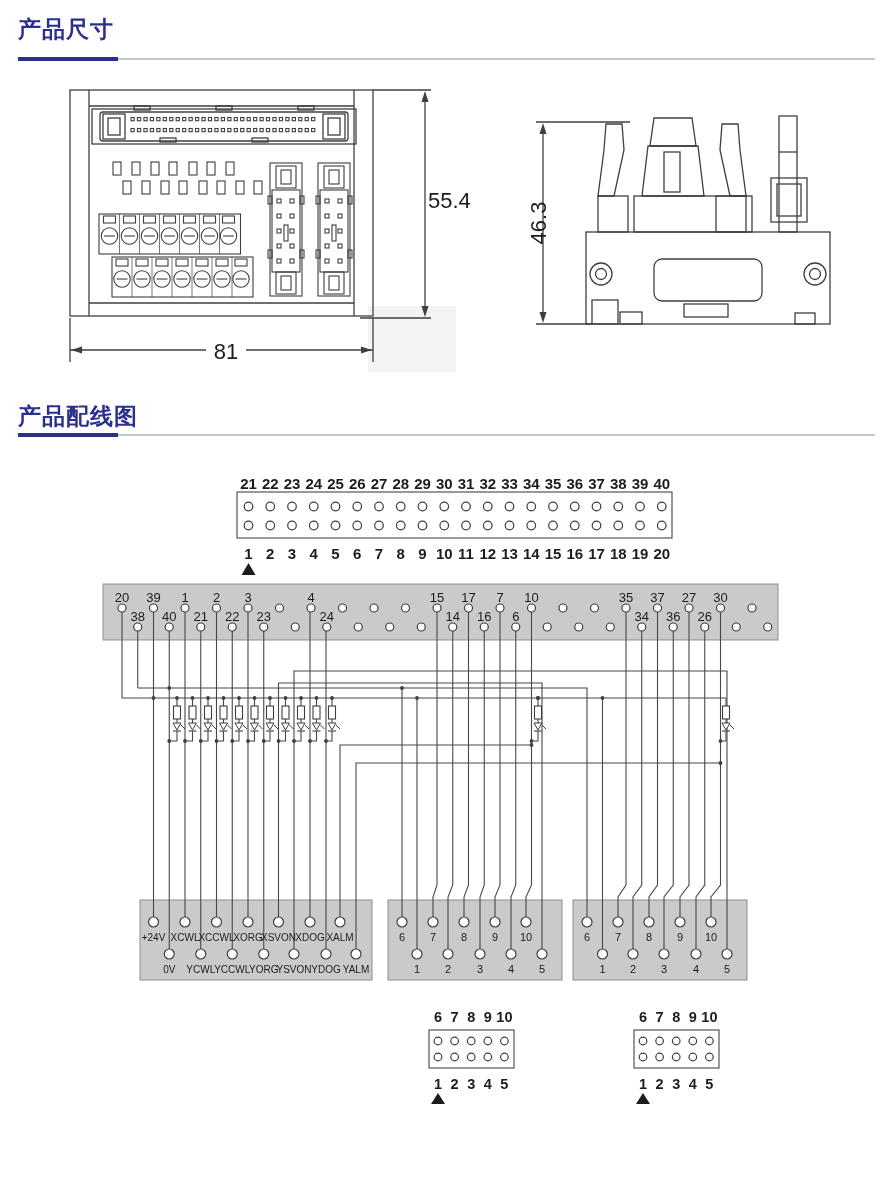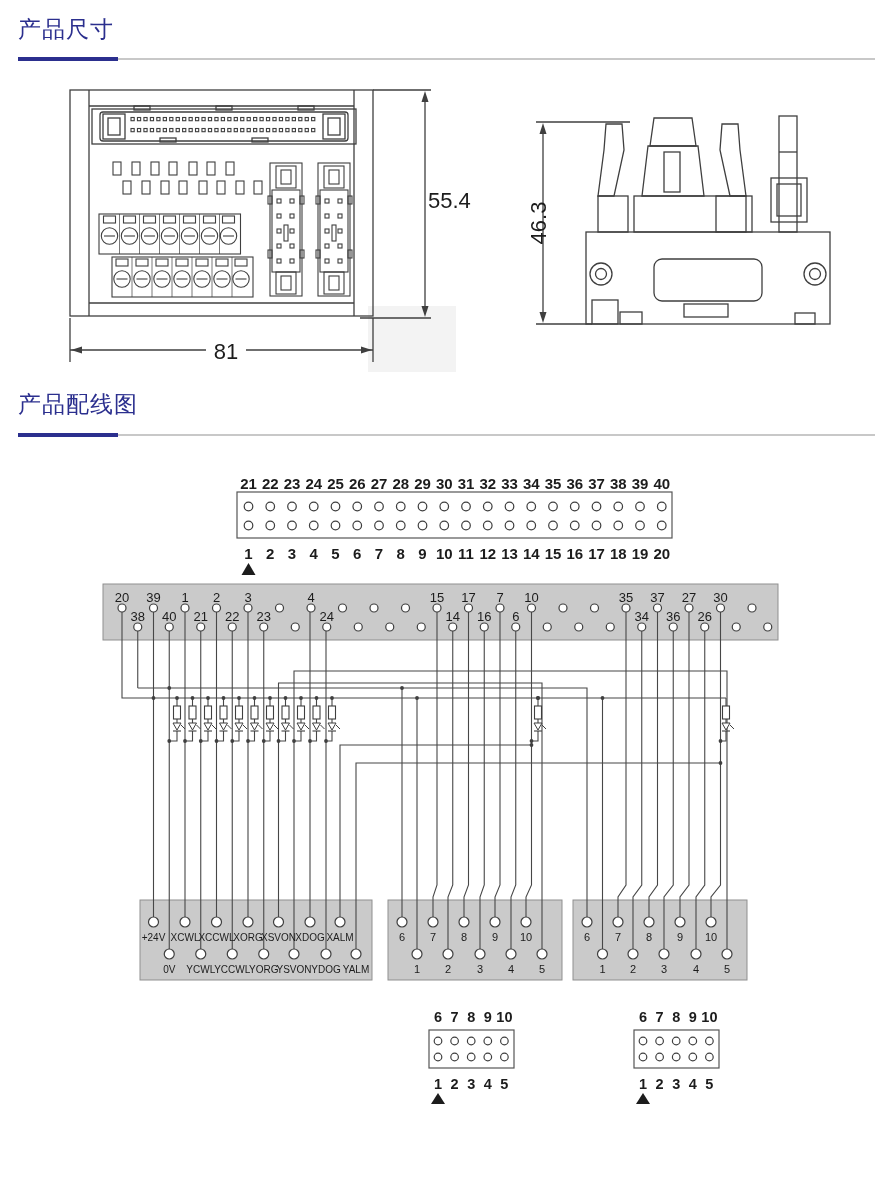--- a/index.html
+++ b/index.html
@@ -1,18 +1,18 @@
 <!DOCTYPE html>
 <html><head>
 <meta charset="utf-8">
 <style>
   html,body{margin:0;padding:0;background:#ffffff;}
   .page{position:relative;width:891px;height:1186px;background:#fff;overflow:hidden;
         font-family:"Liberation Sans",sans-serif;}
-  .sec-title{position:absolute;left:18px;font-size:23px;font-weight:normal;color:#2b2f8e;
+  .sec-title{position:absolute;left:18px;font-size:23px;font-weight:bold;color:#2b2f8e;
              letter-spacing:1px;}
   .rule-blue{position:absolute;left:18px;width:100px;height:4px;background:#2b2f8e;}
   .rule-gray{position:absolute;left:118px;width:757px;height:2px;background:#c8c8c8;}
   svg{position:absolute;left:0;}
   svg text{font-family:"Liberation Sans",sans-serif;fill:#1c1c1c;}
   .cad{stroke:#3f3f3f;fill:none;stroke-width:1.3;}
 </style>
 </head>
 <body>
 
@@ -275,21 +275,21 @@
     <g class="cad">
       <line x1="536" y1="122" x2="630" y2="122"></line>
       <line x1="536" y1="324" x2="592" y2="324"></line>
       <line x1="543" y1="127" x2="543" y2="319"></line>
       <polygon points="543,123 539.5,134 546.5,134" fill="#3f3f3f" stroke="none"></polygon>
       <polygon points="543,323 539.5,312 546.5,312" fill="#3f3f3f" stroke="none"></polygon>
       <text transform="rotate(-90 546 223)" x="546" y="223" font-size="22" text-anchor="middle" stroke="none" fill="#2b2b2b">46.3</text>
     </g>
   </svg>
 
-  <div class="sec-title" style="top:389px">产品配线图</div>
+  <div class="sec-title" style="top:401px">产品配线图</div>
   <div class="rule-blue" style="top:433px"></div>
   <div class="rule-gray" style="top:434px"></div>
 
   <svg style="top:460px" width="891" height="660" viewBox="0 460 891 660">
 
     <rect x="103" y="584" width="675" height="56" fill="#cacaca" stroke="#8f8f8f"></rect>
     <rect x="140" y="900" width="232" height="80" fill="#cacaca" stroke="#8f8f8f"></rect>
     <rect x="388" y="900" width="174" height="80" fill="#cacaca" stroke="#8f8f8f"></rect>
     <rect x="573" y="900" width="174" height="80" fill="#cacaca" stroke="#8f8f8f"></rect>
 

